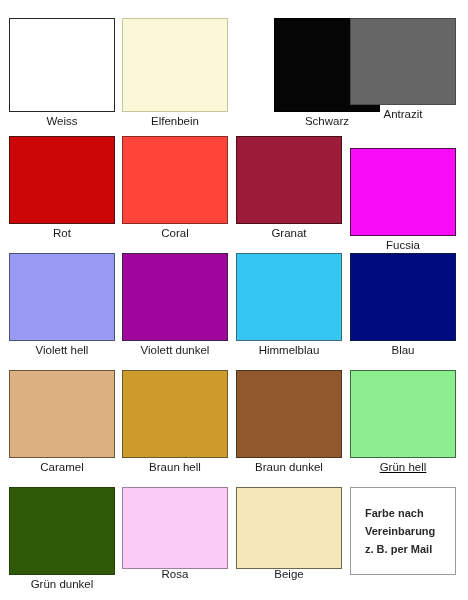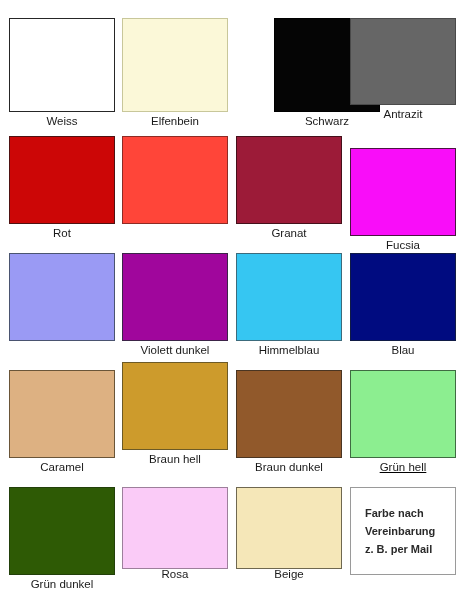--- a/index.html
+++ b/index.html
@@ -88,49 +88,51 @@
     <div class="swatch-cell" style="left: 350px; top: 18px;">
       <div class="swatch-chip" style="height: 87px; background: rgb(102, 102, 102); border-color: rgb(74, 74, 74);"></div>
       <span class="swatch-label" style="margin-top: 2px; color: rgb(26, 26, 26);">Antrazit</span>
     </div>
     <div class="swatch-cell" style="left: 9px; top: 136px;">
       <div class="swatch-chip" style="height: 88px; background: rgb(204, 6, 6); border-color: rgb(79, 18, 18);"></div>
       <span class="swatch-label" style="margin-top: 2px; color: rgb(26, 26, 26);">Rot</span>
     </div>
     <div class="swatch-cell" style="left: 122px; top: 136px;">
       <div class="swatch-chip" style="height: 88px; background: rgb(255, 69, 57); border-color: rgb(142, 43, 36);"></div>
+      <span class="swatch-label" style="margin-top: 2px; color: rgb(26, 26, 26);">Coral</span>
     </div>
     <div class="swatch-cell" style="left: 236px; top: 136px;">
       <div class="swatch-chip" style="height: 88px; background: rgb(156, 27, 56); border-color: rgb(69, 16, 27);"></div>
       <span class="swatch-label" style="margin-top: 2px; color: rgb(26, 26, 26);">Granat</span>
     </div>
     <div class="swatch-cell" style="left: 350px; top: 148px;">
       <div class="swatch-chip" style="height: 88px; background: rgb(249, 13, 249); border-color: rgb(75, 20, 66);"></div>
       <span class="swatch-label" style="margin-top: 2px; color: rgb(26, 26, 26);">Fucsia</span>
     </div>
     <div class="swatch-cell" style="left: 9px; top: 253px;">
       <div class="swatch-chip" style="height: 88px; background: rgb(154, 154, 244); border-color: rgb(74, 84, 112);"></div>
+      <span class="swatch-label" style="margin-top: 2px; color: rgb(26, 26, 26);">Violett hell</span>
     </div>
     <div class="swatch-cell" style="left: 122px; top: 253px;">
       <div class="swatch-chip" style="height: 88px; background: rgb(160, 6, 156); border-color: rgb(60, 36, 72);"></div>
       <span class="swatch-label" style="margin-top: 2px; color: rgb(26, 26, 26);">Violett dunkel</span>
     </div>
     <div class="swatch-cell" style="left: 236px; top: 253px;">
       <div class="swatch-chip" style="height: 88px; background: rgb(54, 198, 242); border-color: rgb(60, 107, 124);"></div>
       <span class="swatch-label" style="margin-top: 2px; color: rgb(26, 26, 26);">Himmelblau</span>
     </div>
     <div class="swatch-cell" style="left: 350px; top: 253px;">
       <div class="swatch-chip" style="height: 88px; background: rgb(0, 11, 128); border-color: rgb(16, 27, 69);"></div>
       <span class="swatch-label" style="margin-top: 2px; color: rgb(26, 26, 26);">Blau</span>
     </div>
     <div class="swatch-cell" style="left: 9px; top: 370px;">
       <div class="swatch-chip" style="height: 88px; background: rgb(221, 177, 130); border-color: rgb(106, 85, 56);"></div>
       <span class="swatch-label" style="margin-top: 2px; color: rgb(26, 26, 26);">Caramel</span>
     </div>
-    <div class="swatch-cell" style="left: 122px; top: 362px;">
+    <div class="swatch-cell" style="left: 122px; top: 370px;">
       <div class="swatch-chip" style="height: 88px; background: rgb(205, 155, 44); border-color: rgb(108, 90, 38);"></div>
       <span class="swatch-label" style="margin-top: 2px; color: rgb(26, 26, 26);">Braun hell</span>
     </div>
     <div class="swatch-cell" style="left: 236px; top: 370px;">
       <div class="swatch-chip" style="height: 88px; background: rgb(145, 89, 43); border-color: rgb(74, 53, 34);"></div>
       <span class="swatch-label" style="margin-top: 2px; color: rgb(26, 26, 26);">Braun dunkel</span>
     </div>
     <div class="swatch-cell" style="left: 350px; top: 370px; text-decoration: underline;">
       <div class="swatch-chip" style="height: 88px; background: rgb(140, 238, 144); border-color: rgb(63, 107, 66);"></div>
       <span class="swatch-label" style="margin-top: 2px; color: rgb(26, 26, 26);">Grün hell</span>

